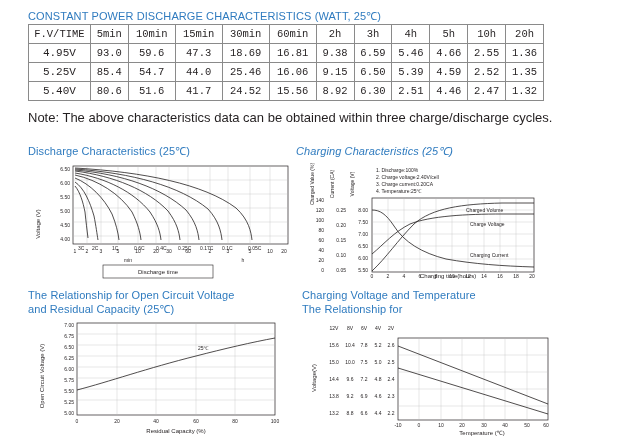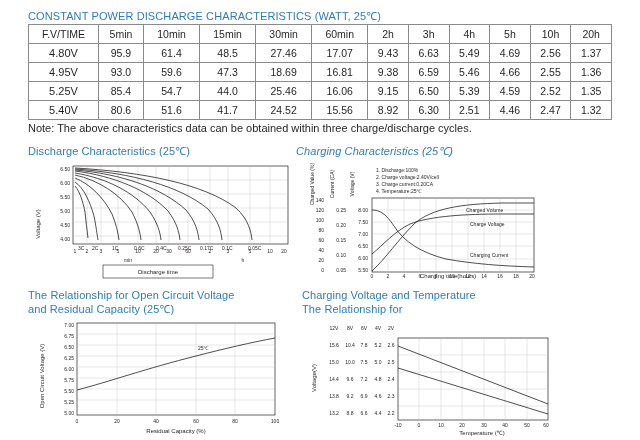--- a/index.html
+++ b/index.html
@@ -17,36 +17,37 @@
     font-size:11px;
     letter-spacing:.1px;
     white-space:nowrap;
   }
 
   
   .top-title{position:absolute;left:28px;top:8px;}
   table.power{
     position:absolute;left:28px;top:24px;
     border-collapse:collapse;
-    width:584px;
+    width:516px;
     font-size:10.5px;
+    font-family:Liberation Mono, monospace;
   }
   table.power th, table.power td{
     border:1px solid #8a8a8a;
     text-align:center;
     padding:2px 0 3px 0;
     height:13px;
     font-weight:normal;
     color:#231f20;
   }
   table.power thead th{font-size:10.5px;}
   table.power tbody td:first-child{font-size:11px;}
   .note{
-    position:absolute;left:28px;top:122px;
-    font-size:11px;color:#231f20;text-align:center;
+    position:absolute;left:28px;top:110px;
+    font-size:13px;color:#231f20;text-align:center;
   }
 
   
   .t-dis{position:absolute;left:28px;top:143px;}
   .t-chg{position:absolute;left:296px;top:143px;font-style:italic;}
   .t-ocv{position:absolute;left:28px;top:288px;line-height:14px;}
   .t-cvt{position:absolute;left:302px;top:288px;line-height:14px;}
 
   
   .chart{position:absolute;}
@@ -77,34 +78,20 @@
         <th>60min</th>
         <th>2h</th>
         <th>3h</th>
         <th>4h</th>
         <th>5h</th>
         <th>10h</th>
         <th>20h</th>
       </tr>
     </thead>
     <tbody>
-      <tr>
-        <td>4.80V</td>
-        <td>95.9</td>
-        <td>61.4</td>
-        <td>48.5</td>
-        <td>27.46</td>
-        <td>17.07</td>
-        <td>9.43</td>
-        <td>6.63</td>
-        <td>5.49</td>
-        <td>4.69</td>
-        <td>2.56</td>
-        <td>1.37</td>
-      </tr>
       <tr>
         <td>4.95V</td>
         <td>93.0</td>
         <td>59.6</td>
         <td>47.3</td>
         <td>18.69</td>
         <td>16.81</td>
         <td>9.38</td>
         <td>6.59</td>
         <td>5.46</td>

